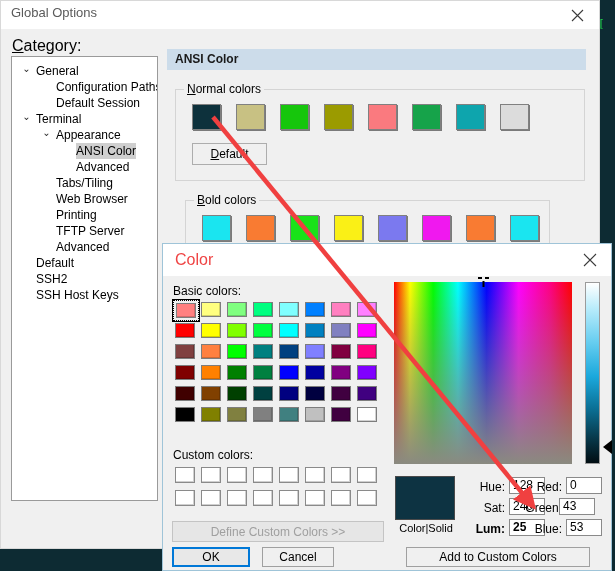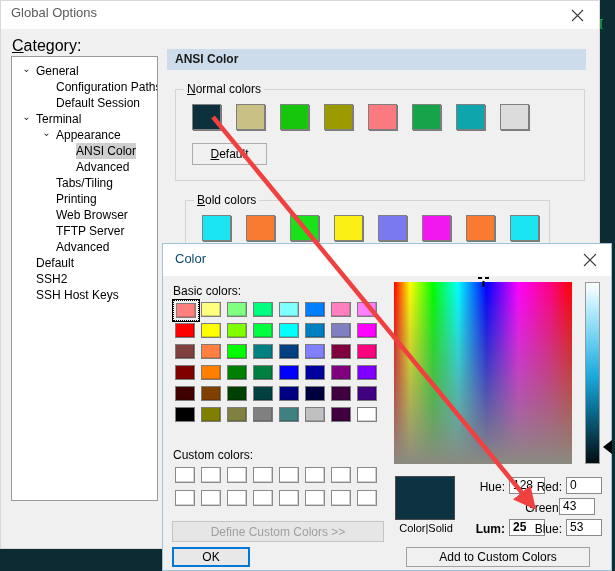--- a/index.html
+++ b/index.html
@@ -57,21 +57,21 @@
     background:#f0f0f0;border:1px solid #adadad;box-sizing:border-box;
     font-size:12px;display:flex;align-items:center;justify-content:center;}
   #default-btn u{text-decoration:underline;}
 
   
   #color-dialog{
     position:absolute;left:162px;top:243px;width:450px;height:328px;
     background:#f0f0f0;border:1px solid #9fc4d8;box-sizing:border-box;
   }
   #cd-titlebar{position:absolute;left:0;top:0;width:100%;height:32px;background:#fff;}
-  #cd-title{position:absolute;left:12px;top:7px;font-size:13px;color:#0c4a6e;}
+  #cd-title{position:absolute;left:12px;top:7px;font-size:16px;color:#ef4444;}
   #cd-close{position:absolute;right:0;top:0;width:42px;height:32px;
     display:flex;align-items:center;justify-content:center;color:#3b3b3b;}
 
   #basic-label{position:absolute;left:10px;top:40px;font-size:12px;}
   #basic-grid{position:absolute;left:9px;top:55px;display:grid;
     grid-template-columns:repeat(8,26px);grid-template-rows:repeat(6,21px);}
   .bcell{width:26px;height:21px;display:flex;align-items:center;justify-content:center;}
   .bsw{width:20px;height:15px;border:1px solid #7d7d7d;box-sizing:border-box;
        box-shadow:inset -1px -1px 0 rgba(0,0,0,.18);}
   .bcell.selected{outline:1px dotted #000;outline-offset:-2px;border:1px solid #000;}
@@ -154,22 +154,22 @@
 
   <div id="tree">
       <div class="tree-row" style="padding-top: 6px;"><span class="chev" style="left: 8px; top: 4px;">⌄</span><span class="tlabel" style="margin-left: 24px;">General</span></div>
       <div class="tree-row" style="padding-top: 0px;"><span class="tlabel" style="margin-left: 44px;">Configuration Paths</span></div>
       <div class="tree-row" style="padding-top: 0px;"><span class="tlabel" style="margin-left: 44px;">Default Session</span></div>
       <div class="tree-row" style="padding-top: 0px;"><span class="chev" style="left: 8px; top: -2px;">⌄</span><span class="tlabel" style="margin-left: 24px;">Terminal</span></div>
       <div class="tree-row" style="padding-top: 0px;"><span class="chev" style="left: 28px; top: -2px;">⌄</span><span class="tlabel" style="margin-left: 44px;">Appearance</span></div>
       <div class="tree-row sel" style="padding-top: 0px;"><span class="tlabel" style="margin-left: 64px;">ANSI Color</span></div>
       <div class="tree-row" style="padding-top: 0px;"><span class="tlabel" style="margin-left: 64px;">Advanced</span></div>
       <div class="tree-row" style="padding-top: 0px;"><span class="tlabel" style="margin-left: 44px;">Tabs/Tiling</span></div>
+      <div class="tree-row" style="padding-top: 0px;"><span class="tlabel" style="margin-left: 44px;">Web Browser</span></div>
       <div class="tree-row" style="padding-top: 0px;"><span class="tlabel" style="margin-left: 44px;">Printing</span></div>
-      <div class="tree-row" style="padding-top: 0px;"><span class="tlabel" style="margin-left: 44px;">Web Browser</span></div>
       <div class="tree-row" style="padding-top: 0px;"><span class="tlabel" style="margin-left: 44px;">TFTP Server</span></div>
       <div class="tree-row" style="padding-top: 0px;"><span class="tlabel" style="margin-left: 44px;">Advanced</span></div>
       <div class="tree-row" style="padding-top: 0px;"><span class="tlabel" style="margin-left: 24px;">Default</span></div>
       <div class="tree-row" style="padding-top: 0px;"><span class="tlabel" style="margin-left: 24px;">SSH2</span></div>
       <div class="tree-row" style="padding-top: 0px;"><span class="tlabel" style="margin-left: 24px;">SSH Host Keys</span></div>
     </div>
 
   <div id="pane-header">
     <span>ANSI Color</span>
   </div>
@@ -411,20 +411,21 @@
       <div class="ccell">
         <div class="csw"></div>
       </div>
       <div class="ccell">
         <div class="csw"></div>
       </div>
     </div>
 
   <div id="define-btn">Define Custom Colors &gt;&gt;</div>
   <div id="ok-btn">OK</div>
+  <div id="cancel-btn">Cancel</div>
   <div id="add-custom-btn">Add to Custom Colors</div>
 
   <div id="spectrum">
     <svg width="178" height="182" viewBox="0 0 178 182" style="display:block">
       <defs>
         <linearGradient id="hueGrad" x1="0" y1="0" x2="1" y2="0">
           <stop offset="0.00" stop-color="#ff0000"></stop>
             <stop offset="0.09" stop-color="#ffff00"></stop>
           <stop offset="0.22" stop-color="#00ff00"></stop>
             <stop offset="0.36" stop-color="#00ffff"></stop>
@@ -449,20 +450,24 @@
   <div id="lum-bar"></div>
   <div id="lum-arrow"></div>
 
   <div id="preview" style="background: rgb(13, 51, 66);"></div>
   <div id="preview-label">Color|Solid</div>
 
   <div class="fld" id="f-hue">
     <span class="lab">Hue:</span>
     <span class="box">128</span>
   </div>
+  <div class="fld" id="f-sat">
+    <span class="lab">Sat:</span>
+    <span class="box">240</span>
+  </div>
   <div class="fld" id="f-lum">
     <span class="lab">Lum:</span>
     <span class="box">25</span>
   </div>
   <div class="fld" id="f-red">
     <span class="lab">Red:</span>
     <span class="box">0</span>
   </div>
   <div class="fld" id="f-green">
     <span class="lab">Green:</span>

